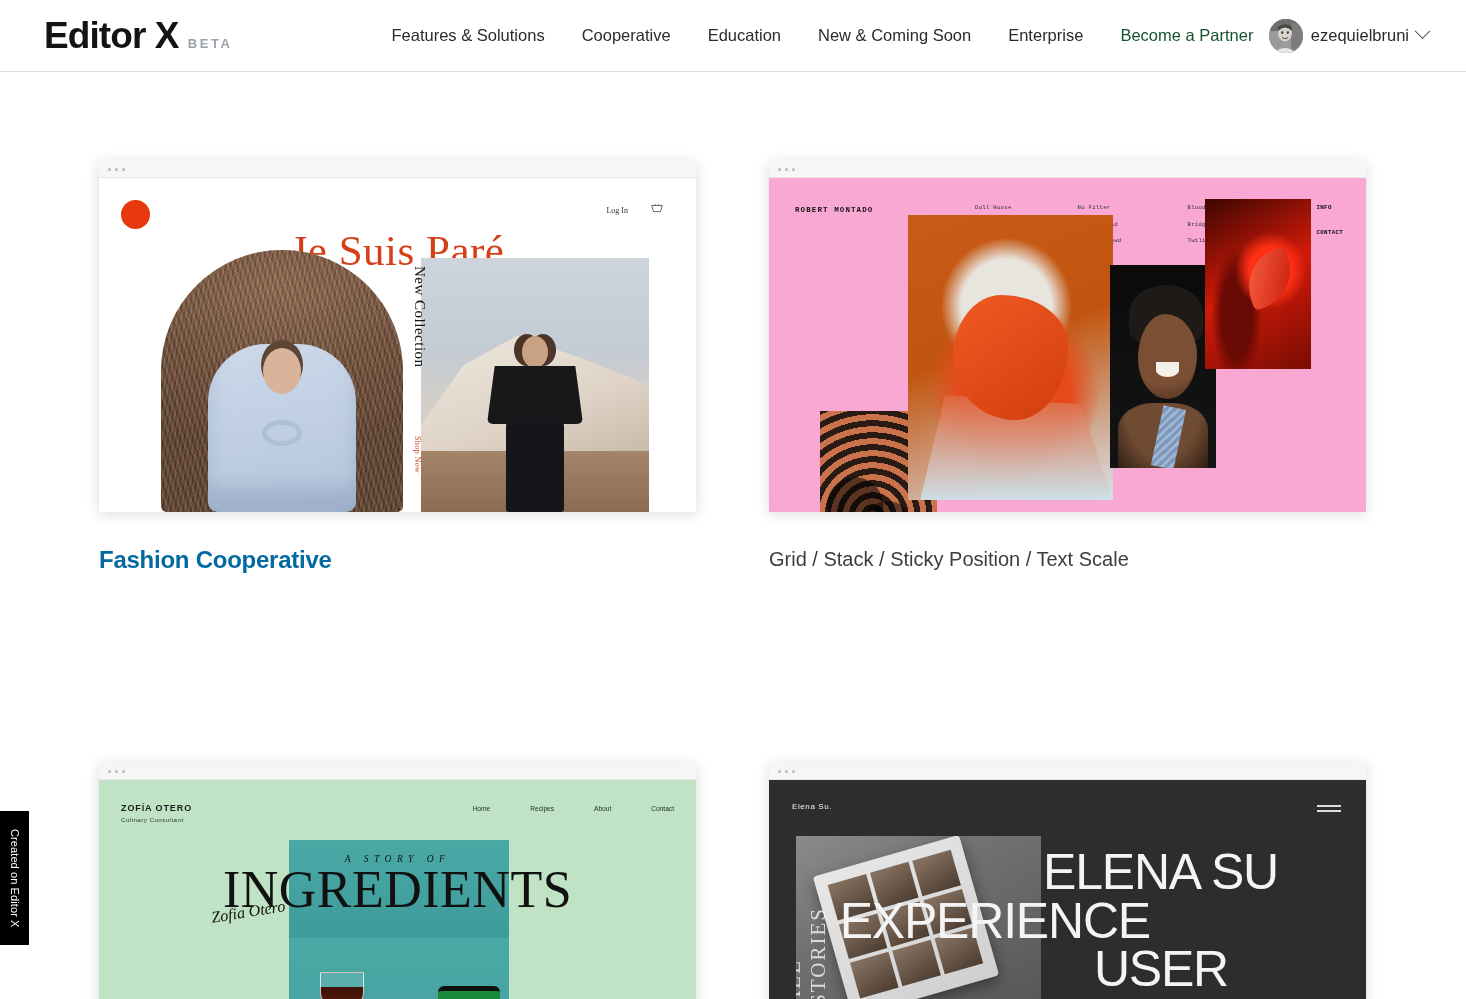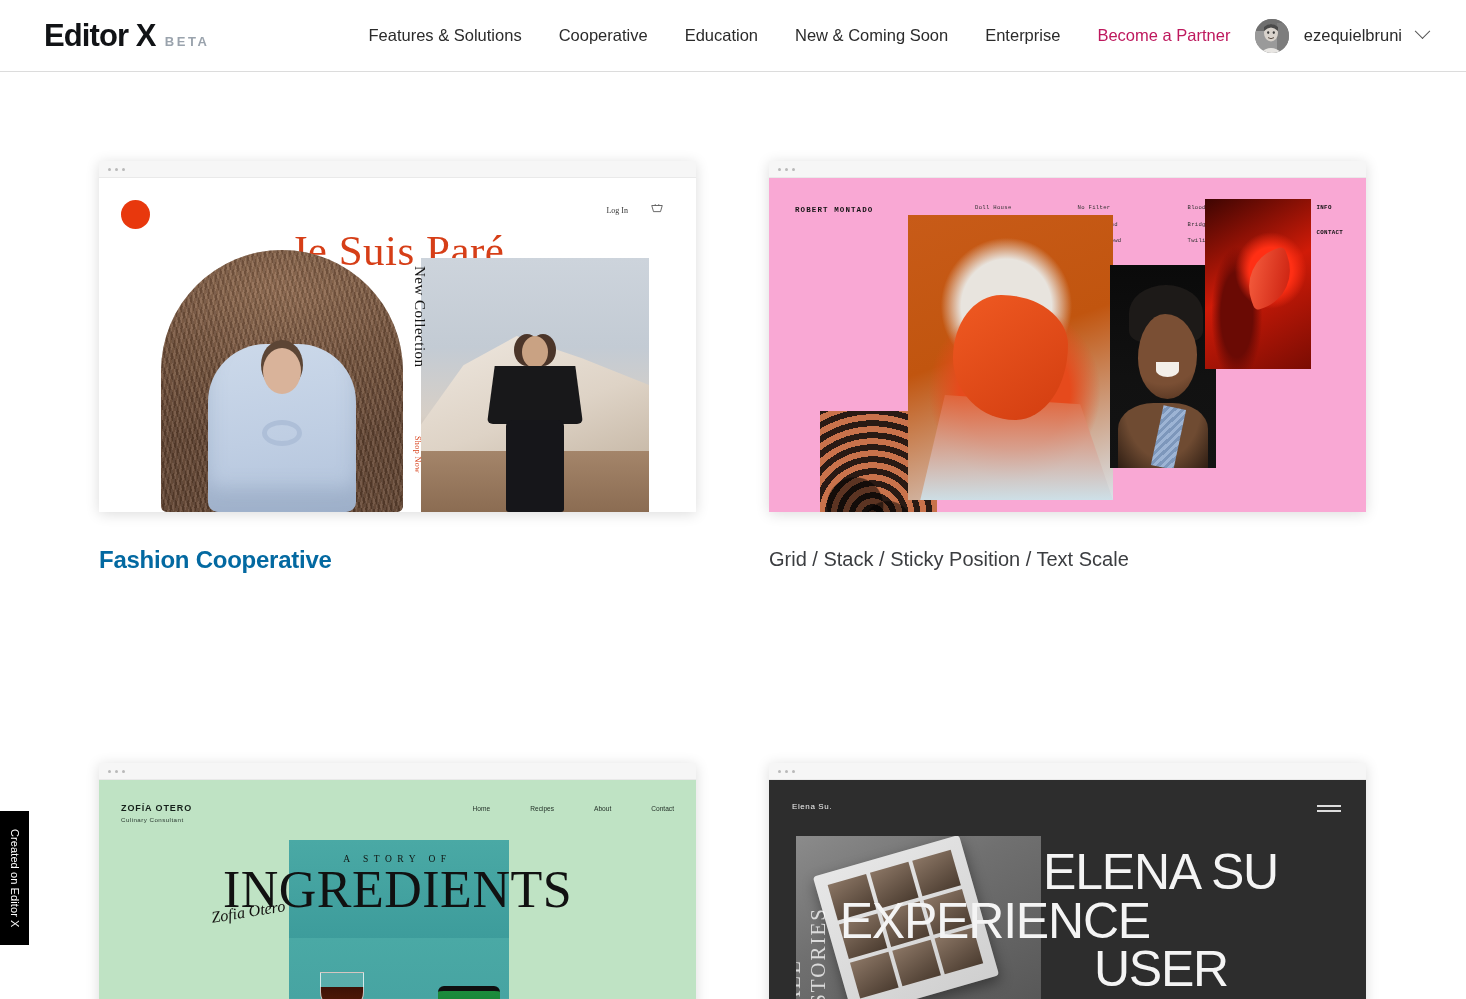--- a/index.html
+++ b/index.html
@@ -19,21 +19,21 @@
     align-items: center;
     background: #fff;
   }
   .logo-wrap {
     display: flex;
     align-items: baseline;
     margin-left: 44px;
     gap: 9px;
   }
   .logo-text {
-    font-size: 31px;
+    font-size: 37px;
     font-weight: 700;
     letter-spacing: -0.9px;
     color: #111316;
   }
   .logo-beta {
     font-size: 13px;
     font-weight: 600;
     letter-spacing: 2.6px;
     color: #9aa3ad;
   }
@@ -42,29 +42,29 @@
     align-items: center;
     gap: 37px;
     margin-left: 159px;
   }
   .nav-item {
     font-size: 16.5px;
     color: #2b2b2b;
     cursor: pointer;
     white-space: nowrap;
   }
-  .nav-item.accent { color: #be185d; }
+  .nav-item.accent { color: #14532d; }
   .user-area {
     position: absolute;
     right: 38px;
     top: 50%;
     transform: translateY(-50%);
     display: flex;
     align-items: center;
-    gap: 15px;
+    gap: 8px;
     cursor: pointer;
   }
   .avatar {
     width: 34px; height: 34px;
     border-radius: 50%;
     overflow: hidden;
     background: #8d8d8d;
     position: relative;
     flex: none;
   }
@@ -355,21 +355,21 @@
   .c-nav span { font-size: 6.6px; color:#243229; }
   .c-teal {
     position:absolute; left: 190px; top: 60px;
     width: 220px; bottom: 0;
     background: linear-gradient(180deg,#4aa9a5 0%, #3e9d9c 40%, #2e8d8e 100%);
   }
   .c-story {
     position:absolute; left: 0; right: 0; top: 74px;
     text-align:center;
     font-family: "Liberation Serif", serif;
-    font-size: 9.5px; letter-spacing: 5.5px; color:#0f1512;
+    font-size: 9.5px; letter-spacing: 5.5px; color:#0f1512;font-style:italic;
   }
   .c-ing {
     position:absolute; left: 0; right: 0; top: 84px;
     text-align:center;
     font-family: "Liberation Serif", serif;
     font-size: 52px; letter-spacing: 0.5px; color:#111;
     line-height: 1;
   }
   .c-sig {
     position:absolute; left: 112px; top: 126px;

